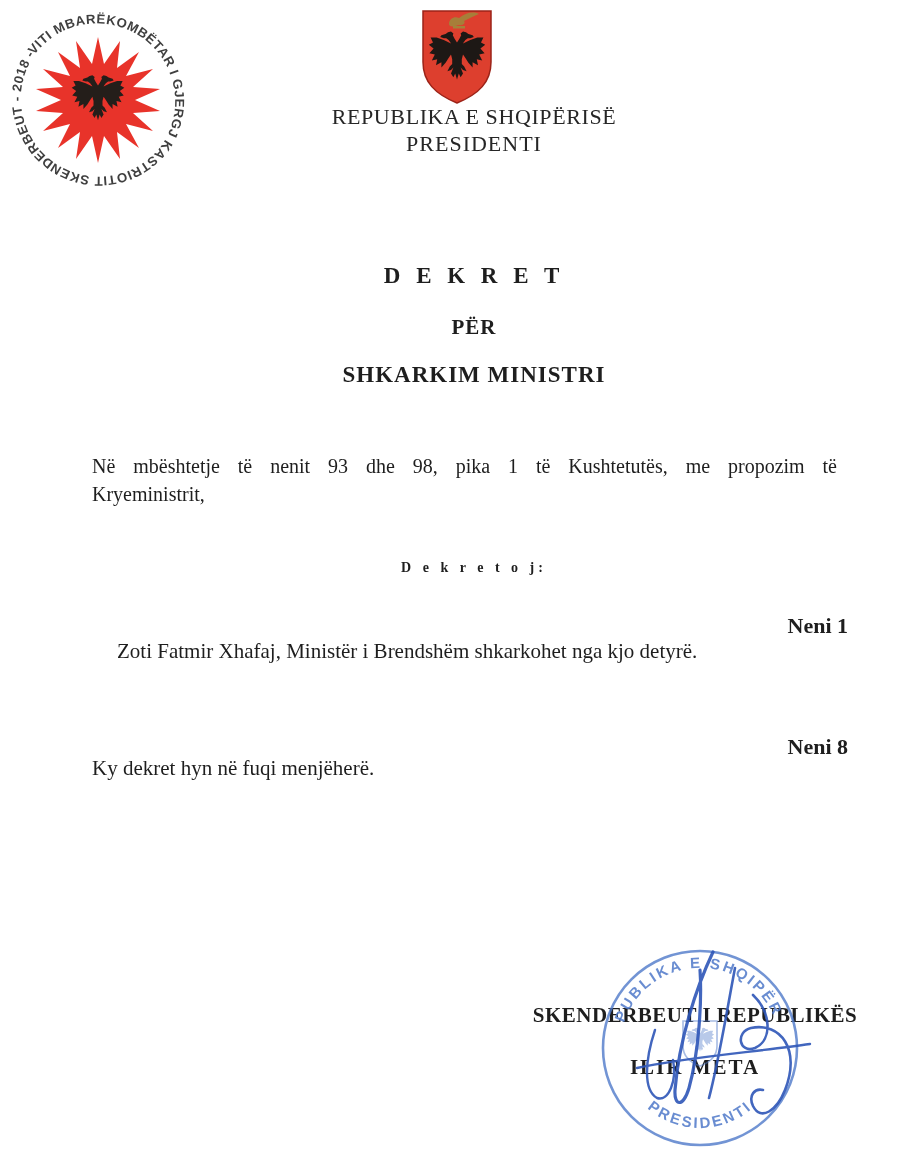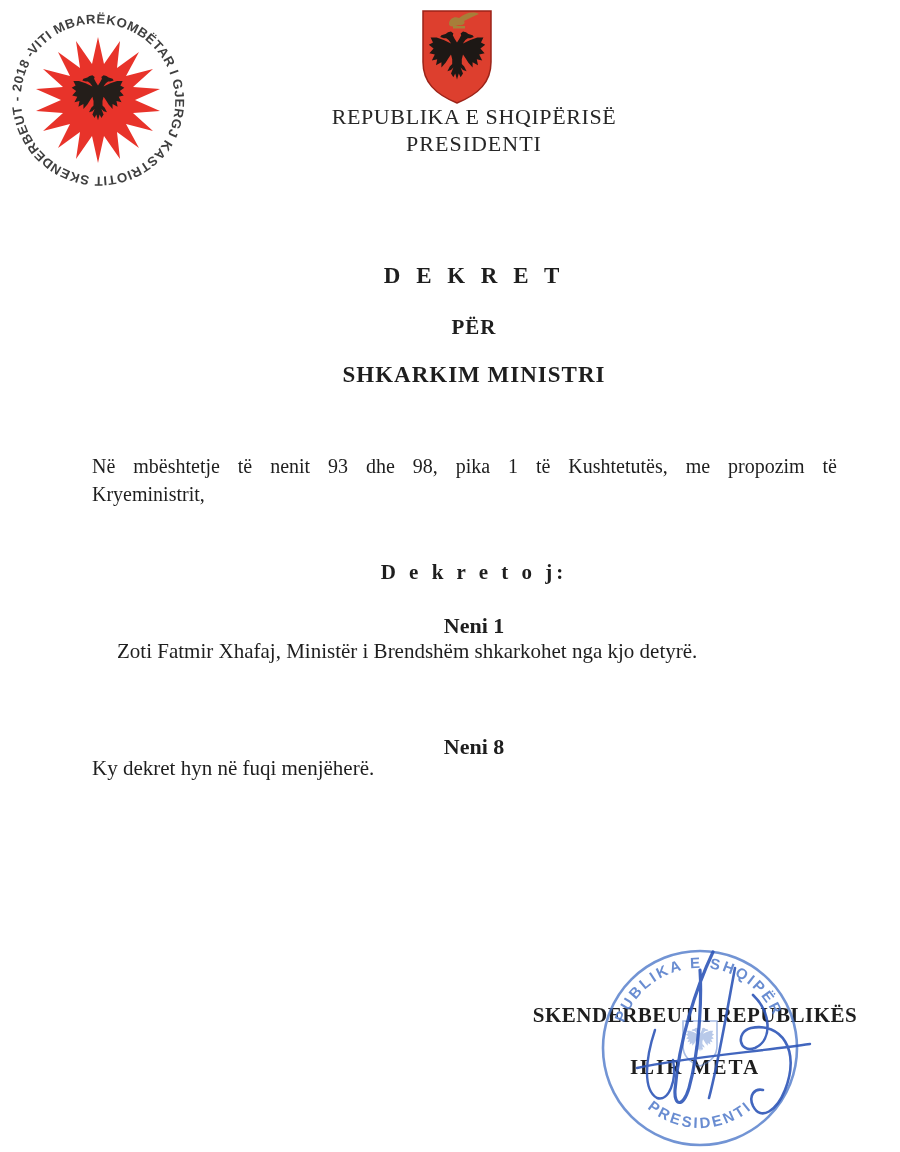--- a/index.html
+++ b/index.html
@@ -27,22 +27,22 @@
   .t-dekret{top:263px;font-weight:700;font-size:23px;letter-spacing:5px;}
   .t-per{top:315px;font-weight:700;font-size:21px;letter-spacing:1px;}
   .t-subject{top:362px;font-weight:700;font-size:23px;letter-spacing:1px;}
   
   .preamble{
     left:92px;top:452px;width:745px;
     font-size:20px;line-height:28px;
     white-space:pre-line;
     text-align:justify;text-align-last:justify;
   }
-  .dekretoj{top:560px;font-weight:700;font-size:21px;letter-spacing:4px;text-align:center;}
-  .neni{font-weight:700;font-size:22px;}
+  .dekretoj{top:560px;font-weight:700;font-size:14px;letter-spacing:4px;text-align:center;}
+  .neni{font-weight:700;font-size:22px;text-align:right;}
   .neni1{top:613px;}
   .neni2{top:734px;}
   .article{left:92px;width:760px;font-size:21px;}
   .art1{top:639px;margin-left:25px;}
   .art2{top:756px;}
   
   .decree-meta{left:92px;top:876px;font-weight:700;font-size:22px;line-height:31px;}
   .signer-title{left:520px;top:1003px;width:350px;text-align:center;
     font-weight:700;font-size:21px;letter-spacing:.5px;z-index:1;}
   .signer-name{left:520px;top:1055px;width:350px;text-align:center;

